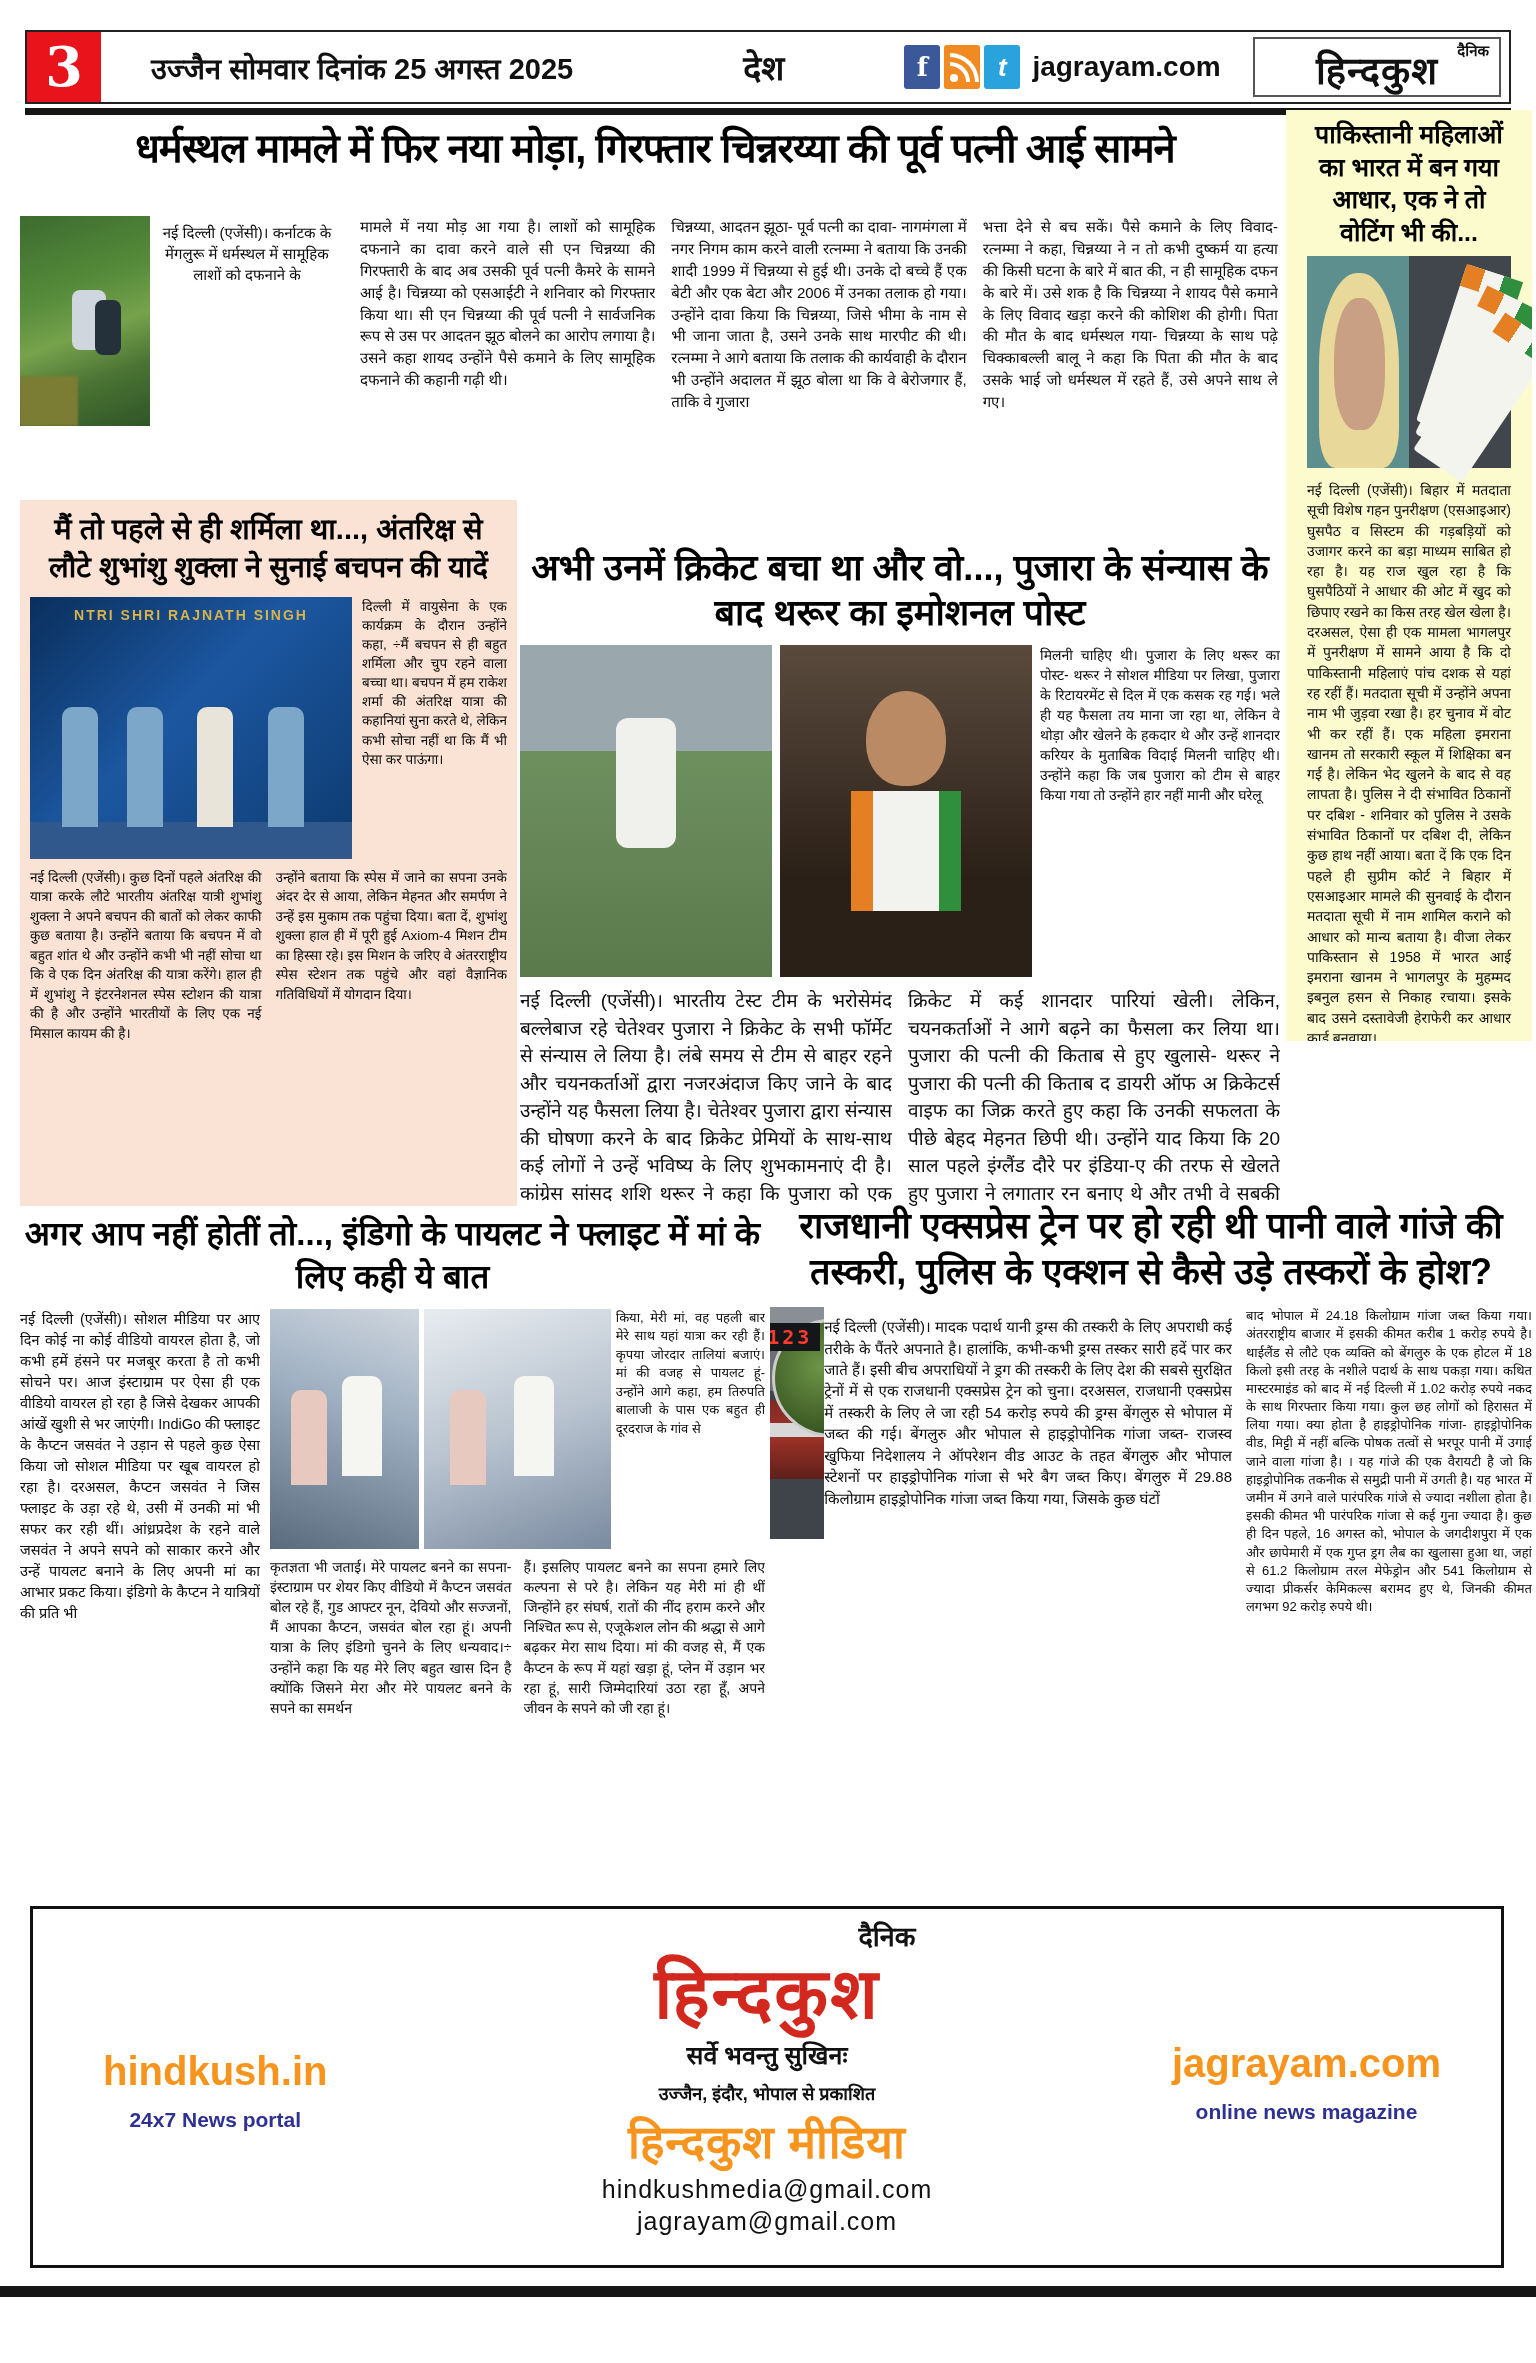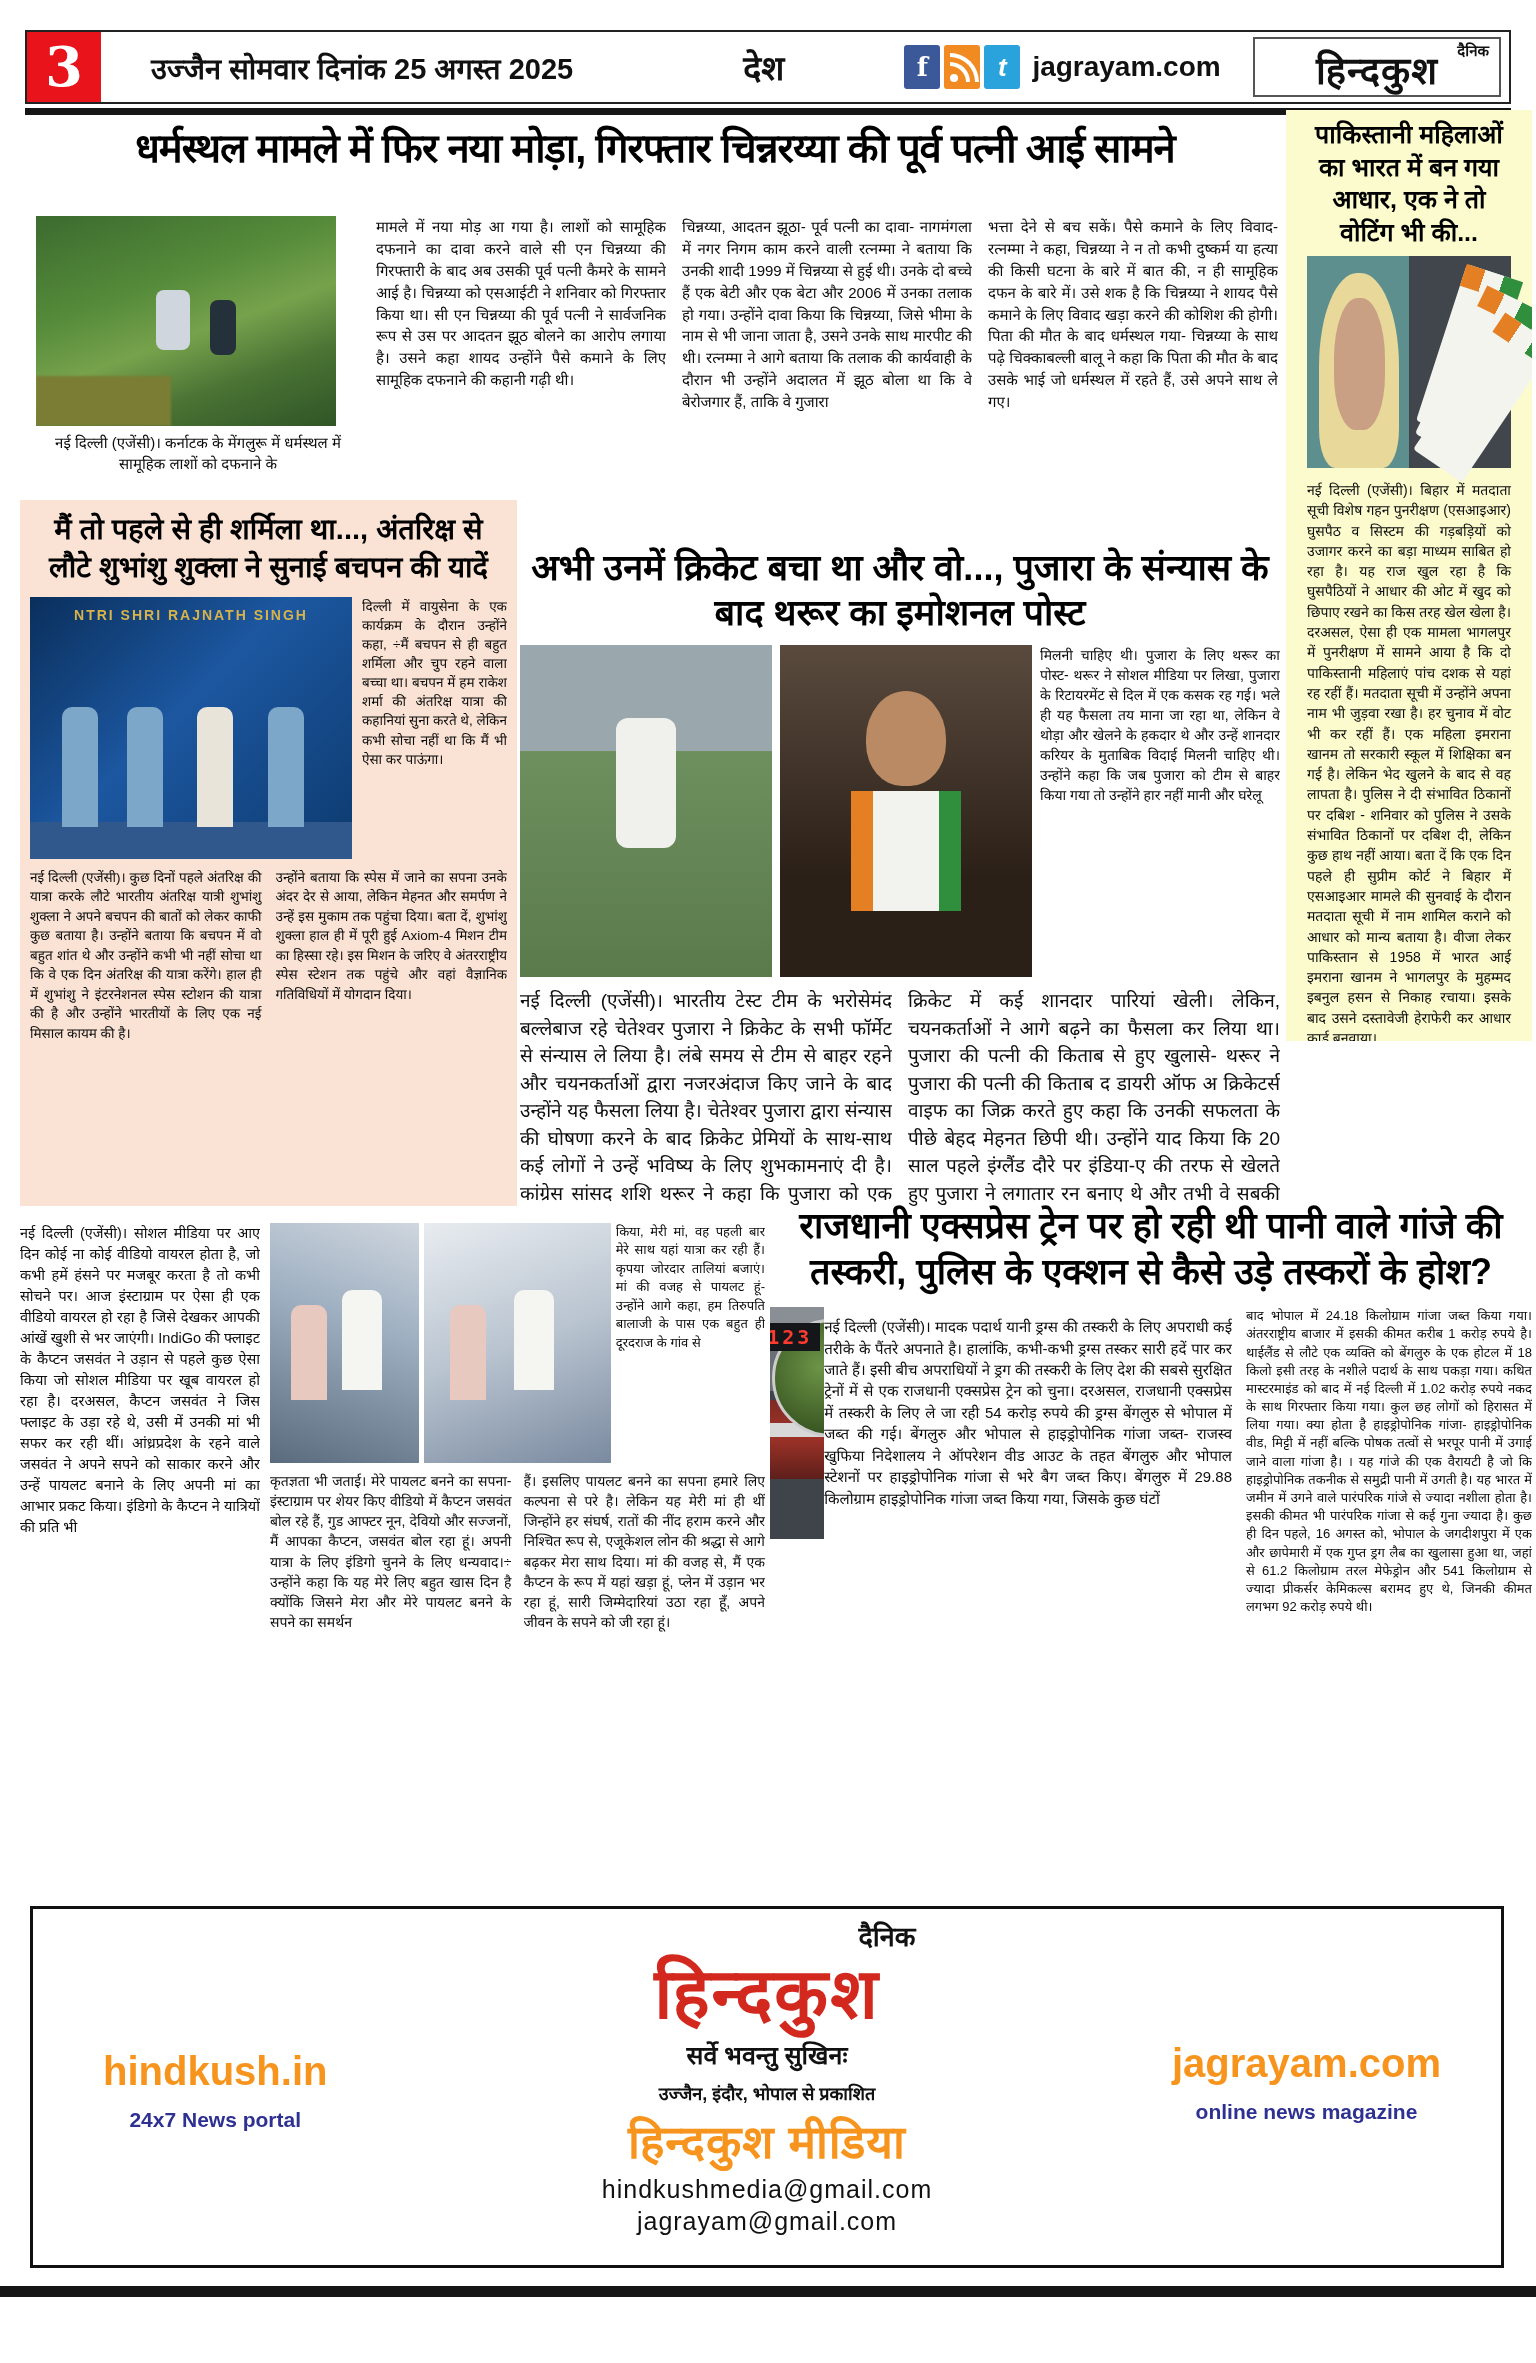--- a/index.html
+++ b/index.html
@@ -34,21 +34,21 @@
   .thickbar{left:25px;top:108px;width:1486px;height:7px;background:#161616;}
 
   
   .hl{font-weight:800;text-align:center;color:#000;line-height:1.2;}
   .bodytxt{color:#0c0c0c;}
 
   
   .main-hl{left:24px;top:124px;width:1262px;font-size:40px;letter-spacing:-1px;}
   .main-body{left:20px;top:216px;width:1258px;height:292px;display:flex;gap:16px;}
   .main-col{flex:1;font-size:15px;line-height:1.46;overflow:hidden;}
-  .main-photo-col{width:324px;flex:none;display:flex;flex-direction:column;margin-left:16px;}
+  .main-photo-col{width:324px;flex:none;display:flex;}
   .forest{width:300px;height:210px;background:linear-gradient(160deg,#3c6b2f,#558b3a 35%,#77a24c 55%,#4a7334 75%,#2f5526);}
   .forest .water{position:absolute;bottom:0;left:0;width:45%;height:24%;background:#7a7d33;filter:blur(1px);}
   .forest .fig{position:absolute;left:40%;top:35%;width:34px;height:60px;background:#cfd6dd;border-radius:8px;}
   .forest .fig2{position:absolute;left:58%;top:40%;width:26px;height:55px;background:#24303a;border-radius:8px;}
   .main-open{font-size:15px;line-height:1.4;margin-top:6px;text-align:center;}
 
   
   .sidebar{left:1286px;top:110px;width:246px;height:931px;background:#fbfbcd;box-sizing:border-box;padding:8px 21px;overflow:hidden;}
   .sidebar .hl{font-size:25px;line-height:1.3;}
   .sb-photo{display:flex;width:100%;height:212px;margin-top:8px;}
@@ -229,20 +229,21 @@
         </div>
       <div class="puj-rightcol just bodytxt">मिलनी चाहिए थी। पुजारा के लिए थरूर का पोस्ट- थरूर ने सोशल मीडिया पर लिखा, पुजारा के रिटायरमेंट से दिल में एक कसक रह गई। भले ही यह फैसला तय माना जा रहा था, लेकिन वे थोड़ा और खेलने के हकदार थे और उन्हें शानदार करियर के मुताबिक विदाई मिलनी चाहिए थी। उन्होंने कहा कि जब पुजारा को टीम से बाहर किया गया तो उन्होंने हार नहीं मानी और घरेलू</div>
     </div>
     <div class="puj-row2">
       <div class="puj-col just bodytxt">नई दिल्ली (एजेंसी)। भारतीय टेस्ट टीम के भरोसेमंद बल्लेबाज रहे चेतेश्वर पुजारा ने क्रिकेट के सभी फॉर्मेट से संन्यास ले लिया है। लंबे समय से टीम से बाहर रहने और चयनकर्ताओं द्वारा नजरअंदाज किए जाने के बाद उन्होंने यह फैसला लिया है। चेतेश्वर पुजारा द्वारा संन्यास की घोषणा करने के बाद क्रिकेट प्रेमियों के साथ-साथ कई लोगों ने उन्हें भविष्य के लिए शुभकामनाएं दी है। कांग्रेस सांसद शशि थरूर ने कहा कि पुजारा को एक सम्मानजनक विदाई</div>
       <div class="puj-col just bodytxt">क्रिकेट में कई शानदार पारियां खेली। लेकिन, चयनकर्ताओं ने आगे बढ़ने का फैसला कर लिया था। पुजारा की पत्नी की किताब से हुए खुलासे- थरूर ने पुजारा की पत्नी की किताब द डायरी ऑफ अ क्रिकेटर्स वाइफ का जिक्र करते हुए कहा कि उनकी सफलता के पीछे बेहद मेहनत छिपी थी। उन्होंने याद किया कि 20 साल पहले इंग्लैंड दौरे पर इंडिया-ए की तरफ से खेलते हुए पुजारा ने लगातार रन बनाए थे और तभी वे सबकी नजरों में आए।</div>
     </div>
   </div>
 
   <div class="abs indi">
+    <div class="hl">अगर आप नहीं होतीं तो..., इंडिगो के पायलट ने फ्लाइट में मां के लिए कही ये बात</div>
     <div class="indi-body">
       <div class="indi-c1 just bodytxt">नई दिल्ली (एजेंसी)। सोशल मीडिया पर आए दिन कोई ना कोई वीडियो वायरल होता है, जो कभी हमें हंसने पर मजबूर करता है तो कभी सोचने पर। आज इंस्टाग्राम पर ऐसा ही एक वीडियो वायरल हो रहा है जिसे देखकर आपकी आंखें खुशी से भर जाएंगी। IndiGo की फ्लाइट के कैप्टन जसवंत ने उड़ान से पहले कुछ ऐसा किया जो सोशल मीडिया पर खूब वायरल हो रहा है। दरअसल, कैप्टन जसवंत ने जिस फ्लाइट के उड़ा रहे थे, उसी में उनकी मां भी सफर कर रही थीं। आंध्रप्रदेश के रहने वाले जसवंत ने अपने सपने को साकार करने और उन्हें पायलट बनाने के लिए अपनी मां का आभार प्रकट किया। इंडिगो के कैप्टन ने यात्रियों की प्रति भी</div>
       <div class="indi-right">
         <div class="indi-toprow">
           <div class="photo cab cab1">
               <div class="pilot"></div>
               <div class="mom"></div>
             </div>
           <div class="photo cab cab2">
               <div class="pilot"></div>

